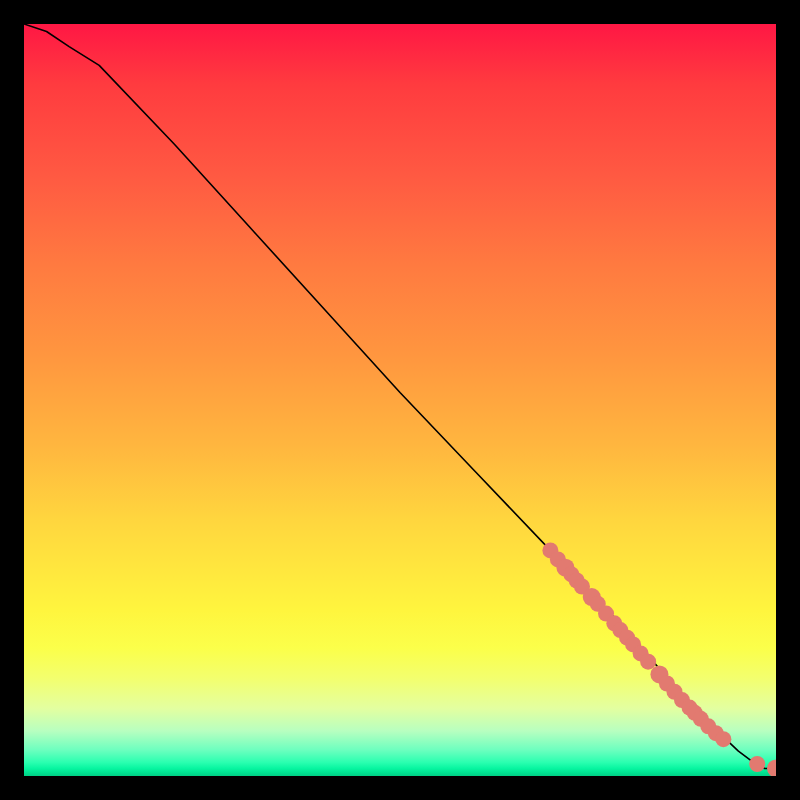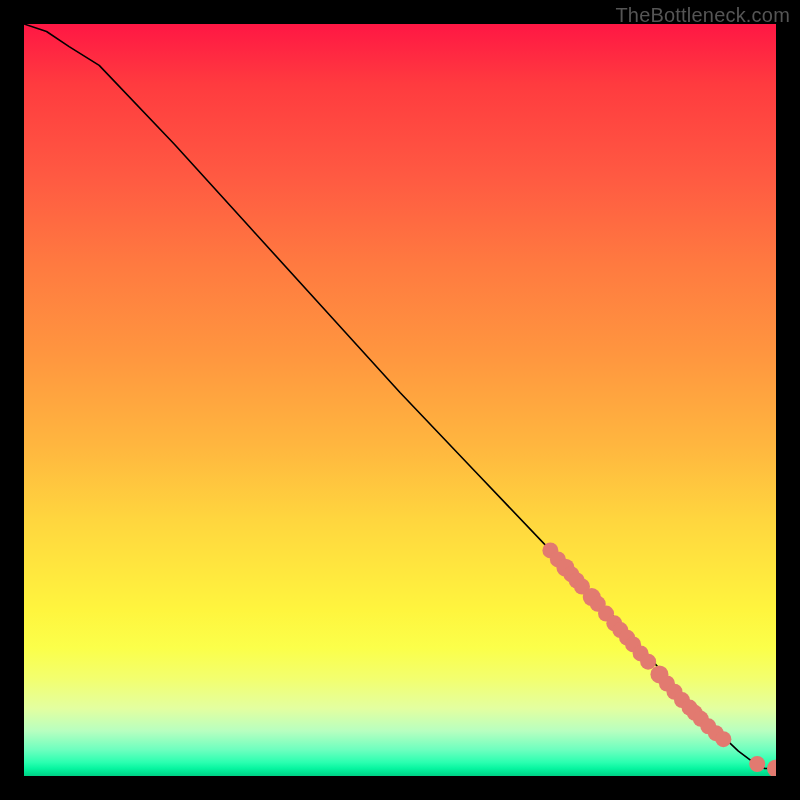--- a/index.html
+++ b/index.html
@@ -75,21 +75,20 @@
   }
   .dot {
     fill: #e27a70;
     stroke: none;
   }
 </style>
 </head>
 <body>
 
 <div class="frame">
-  <div class="watermark">TheBottleneck.com</div>
 
   <div class="plot-area">
     <div class="gradient"></div>
     <svg class="curve" viewBox="0 0 752 752" preserveAspectRatio="none">
       <path id="curve-path" class="line" d="M0.00 0.00 L22.56 7.52 L45.12 22.56 L75.20 41.36 L150.40 120.32 L225.60 203.04 L300.80 285.76 L376.00 368.48 L451.20 447.44 L526.40 526.40 L601.60 605.36 L646.72 658.00 L676.80 690.34 L699.36 712.90 L714.40 727.18 L729.44 738.46 L740.72 744.48 L752.00 744.48"></path>
       <g id="dots">
           <circle cx="526.40" cy="526.40" r="8" class="dot"></circle>
           <circle cx="533.92" cy="535.42" r="8" class="dot"></circle>
           <circle cx="541.44" cy="543.70" r="9" class="dot"></circle>
           <circle cx="547.46" cy="550.46" r="8" class="dot"></circle>

